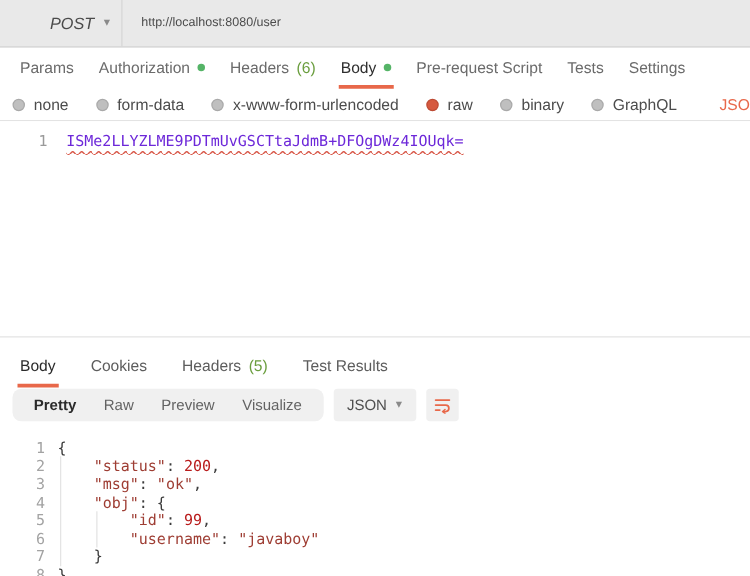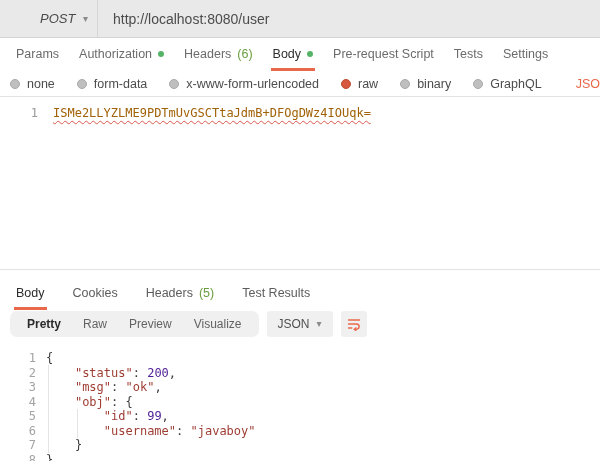--- a/index.html
+++ b/index.html
@@ -8,21 +8,21 @@
 
   
   .url-bar { position:absolute; top:0; left:0; width:600px; height:38px;
              background:#e9e9e9; border-bottom:1px solid #d4d4d4; display:flex; }
   .method-box { width:98px; height:100%; display:flex; align-items:center;
                 padding:0 9px 0 40px; border-right:1px solid #d6d6d6; cursor:pointer; }
   .method-label { font-size:13px; color:#4a4a4a;font-style:italic; }
   .chev { font-size:10px; color:#8a8a8a; line-height:1; }
   .method-box .chev { margin-left:auto; }
   .url-field { flex:1; display:flex; align-items:center; padding-left:15px; }
-  .url-text { font-size:14px; color:#4c4c4c; }
+  .url-text { font-size:10px; color:#4c4c4c; }
 
   
   .req-tabs { position:absolute; top:42px; left:0; width:600px; display:flex;
               gap:16px; padding-left:14px; font-size:12.5px; color:#6b6b6b; }
   .tab { display:flex; align-items:center; gap:6px; padding:5px 2px 7px;
          border-bottom:3px solid transparent; cursor:pointer; white-space:nowrap; }
   .tab.active { color:#2e2e2e; border-bottom-color:#e8684a; }
   .dot { width:6px; height:6px; border-radius:50%; background:#55b467; }
   .tab-count { color:#6b9e3f; }
 
@@ -37,21 +37,21 @@
   .fmt-select .fmt-label { color:#e8684a; font-size:12.5px; }
 
   .divider { position:absolute; top:96px; left:0; width:600px; height:1px; background:#e3e3e3; }
 
   
   .editor { position:absolute; top:97px; left:0; width:600px; height:173px;
             background:#fff; border-bottom:1px solid #e3e3e3; padding-top:9px;
             font-family:"DejaVu Sans Mono", monospace; font-size:12px; }
   .ed-line { display:flex; line-height:15px; }
   .gutter { width:38px; text-align:right; color:#9a9a9a; flex-shrink:0; }
-  .ed-code { margin-left:15px; color:#a16207; white-space:pre;
+  .ed-code { margin-left:15px; color:#6d28d9; white-space:pre;
              text-decoration:underline; text-decoration-style:wavy;
              text-decoration-color:#d9594a; text-decoration-thickness:1px;
              text-underline-offset:3px; }
 
   
   .res-tabs { position:absolute; top:281px; left:0; width:600px; display:flex;
               gap:24px; padding-left:14px; font-size:12.5px; color:#5d5d5d; }
   .res-tabs .tab.active { color:#2b2b2b; }
 
   
@@ -66,21 +66,21 @@
   .icon-btn { width:26px; height:26px; background:#f0f0f0; border-radius:3px;
               display:flex; align-items:center; justify-content:center; cursor:pointer; }
 
   
   .viewer { position:absolute; top:345px; left:0; width:600px; height:116px;
             padding-top:6px; font-family:"DejaVu Sans Mono", monospace; font-size:12px; }
   .v-line { display:flex; height:14.5px; line-height:14.5px; }
   .v-ln { width:36px; text-align:right; color:#a3a3a3; flex-shrink:0; }
   .v-code { margin-left:10px; white-space:pre; color:#3b3b3b; }
   .tk-key { color:#9e3d33; } .tk-str { color:#9e3d33; }
-  .tk-num { color:#4c1d95; } .tk-p { color:#3b3b3b; }
+  .tk-num { color:#b91c1c; } .tk-p { color:#3b3b3b; }
   .indent-guide { position:absolute; width:1px; background:#e4e4e4; }
   .guide-outer { left:48px; top:20px; height:88px; }
   .guide-inner { left:77px; top:64px; height:29px; }
 </style>
 </head>
 <body>
 
 <div class="app">
 
   <div class="url-bar">

